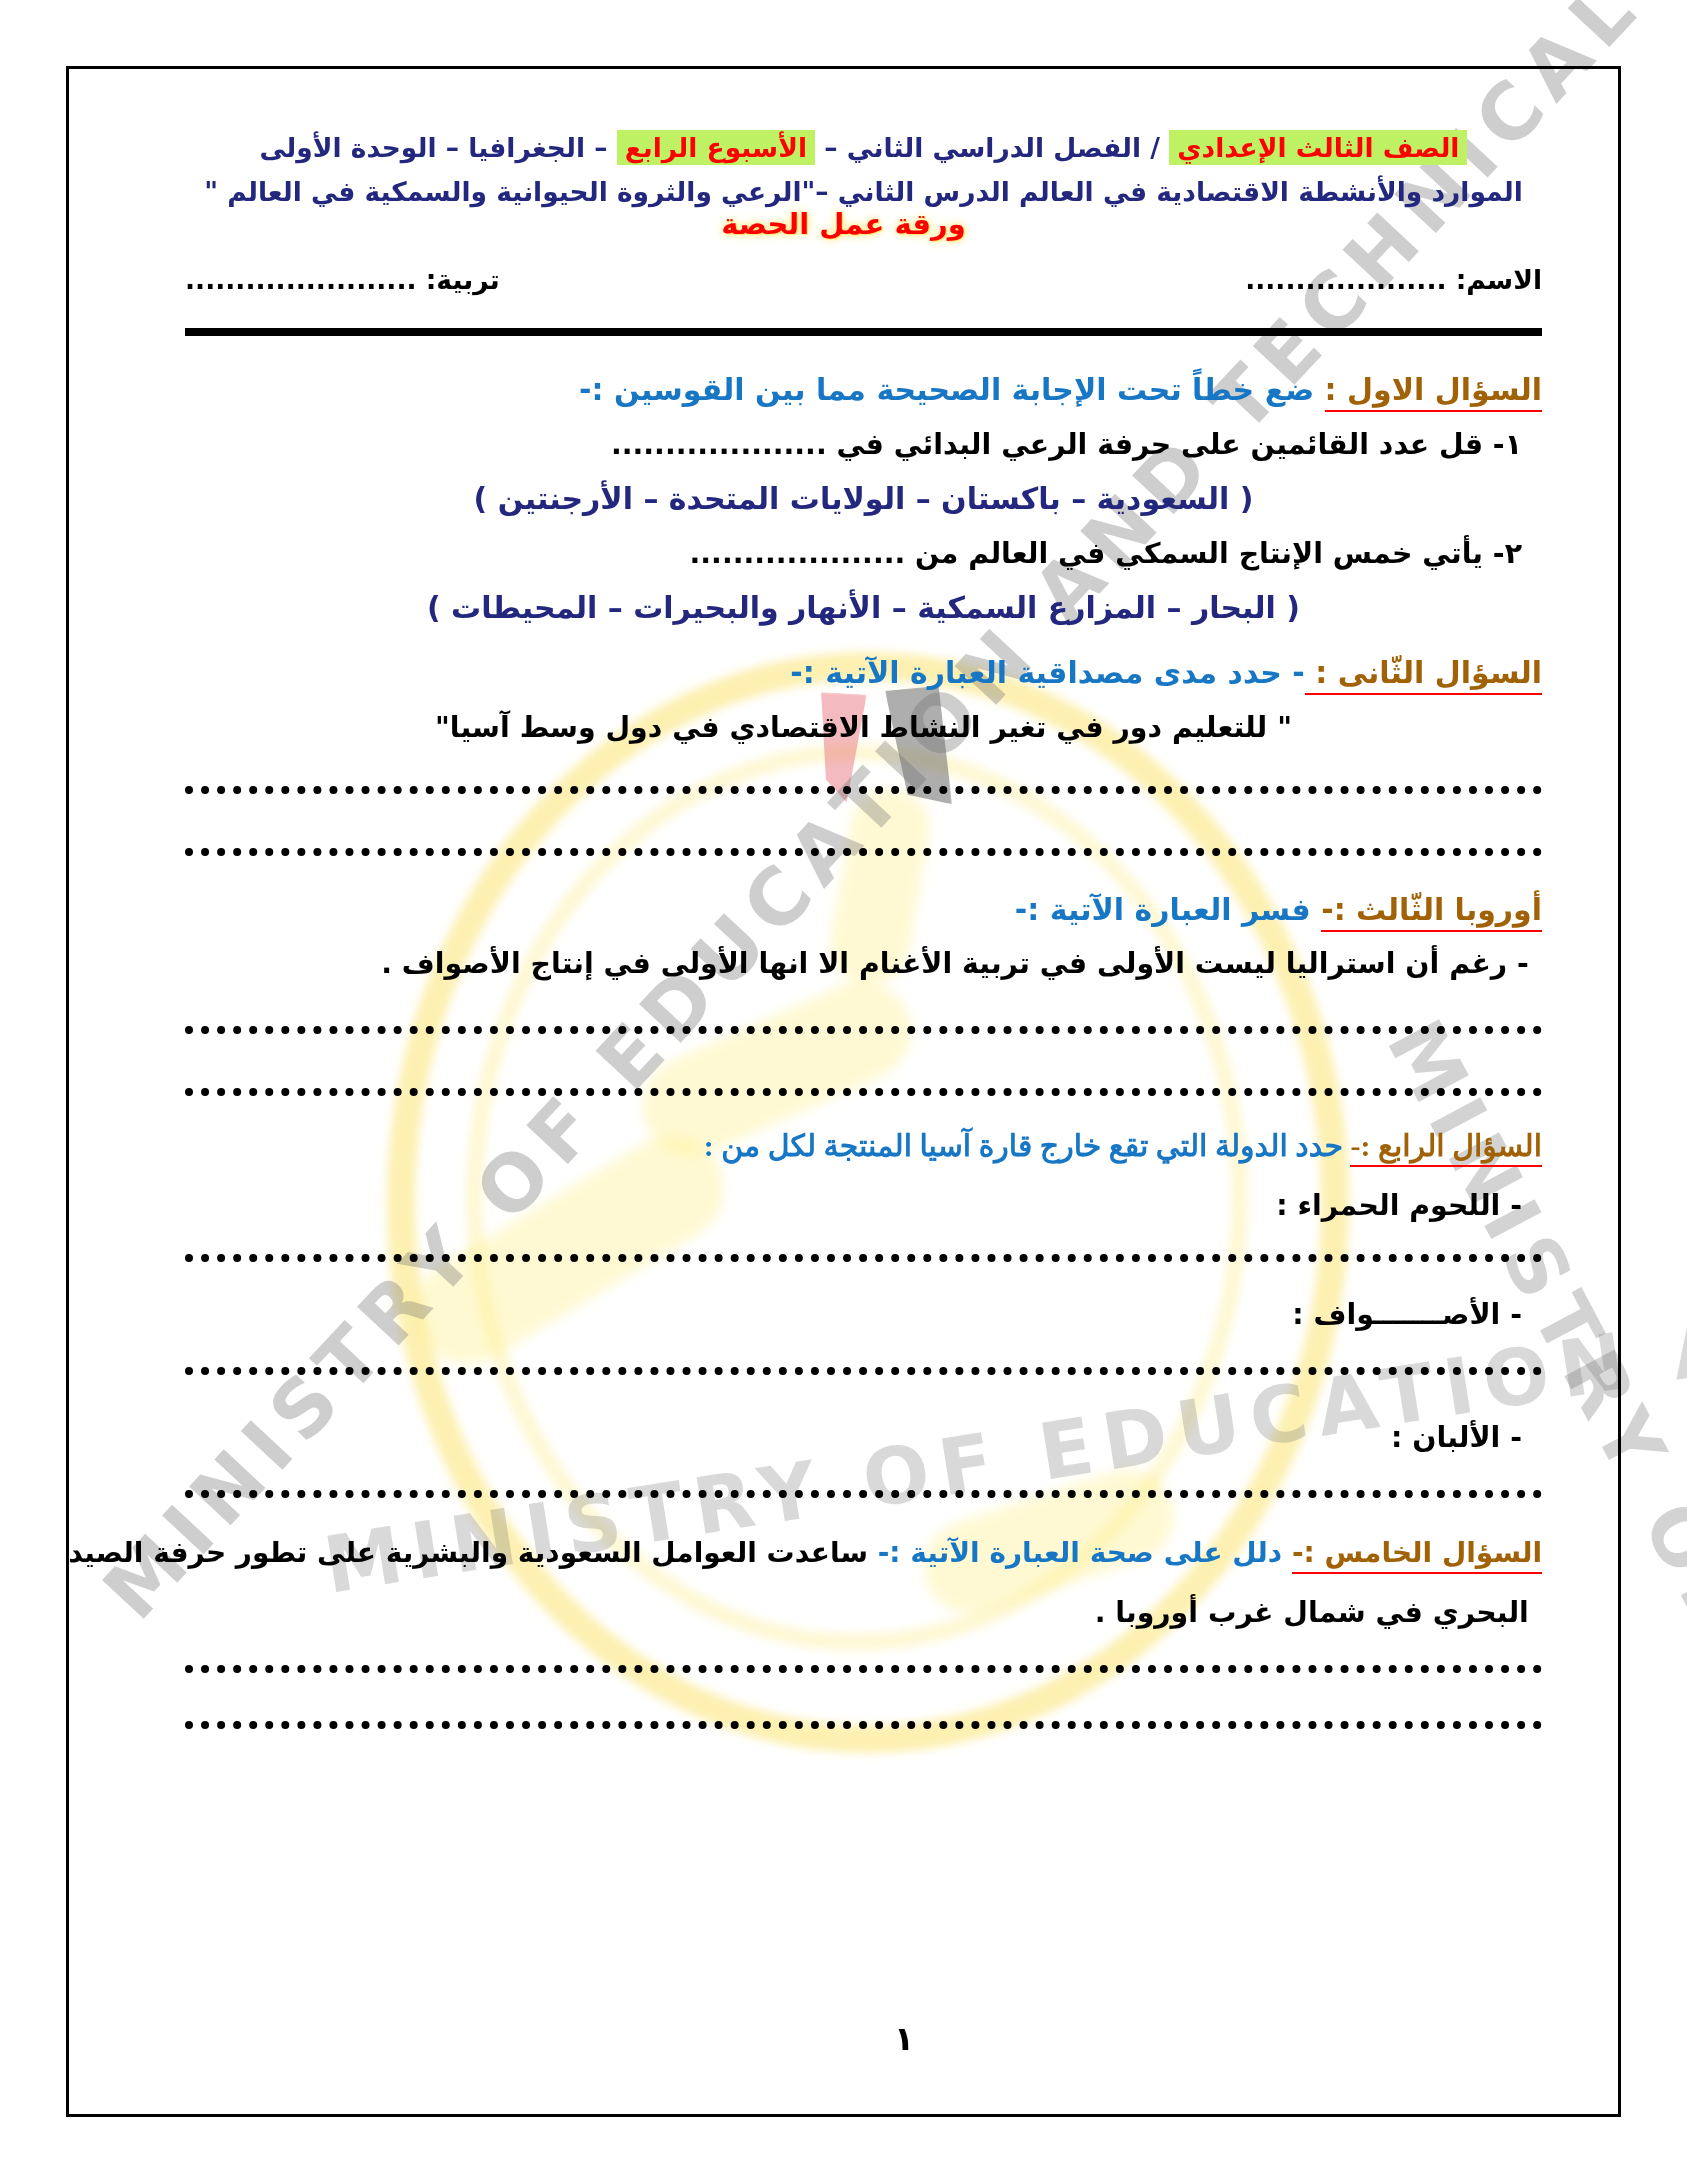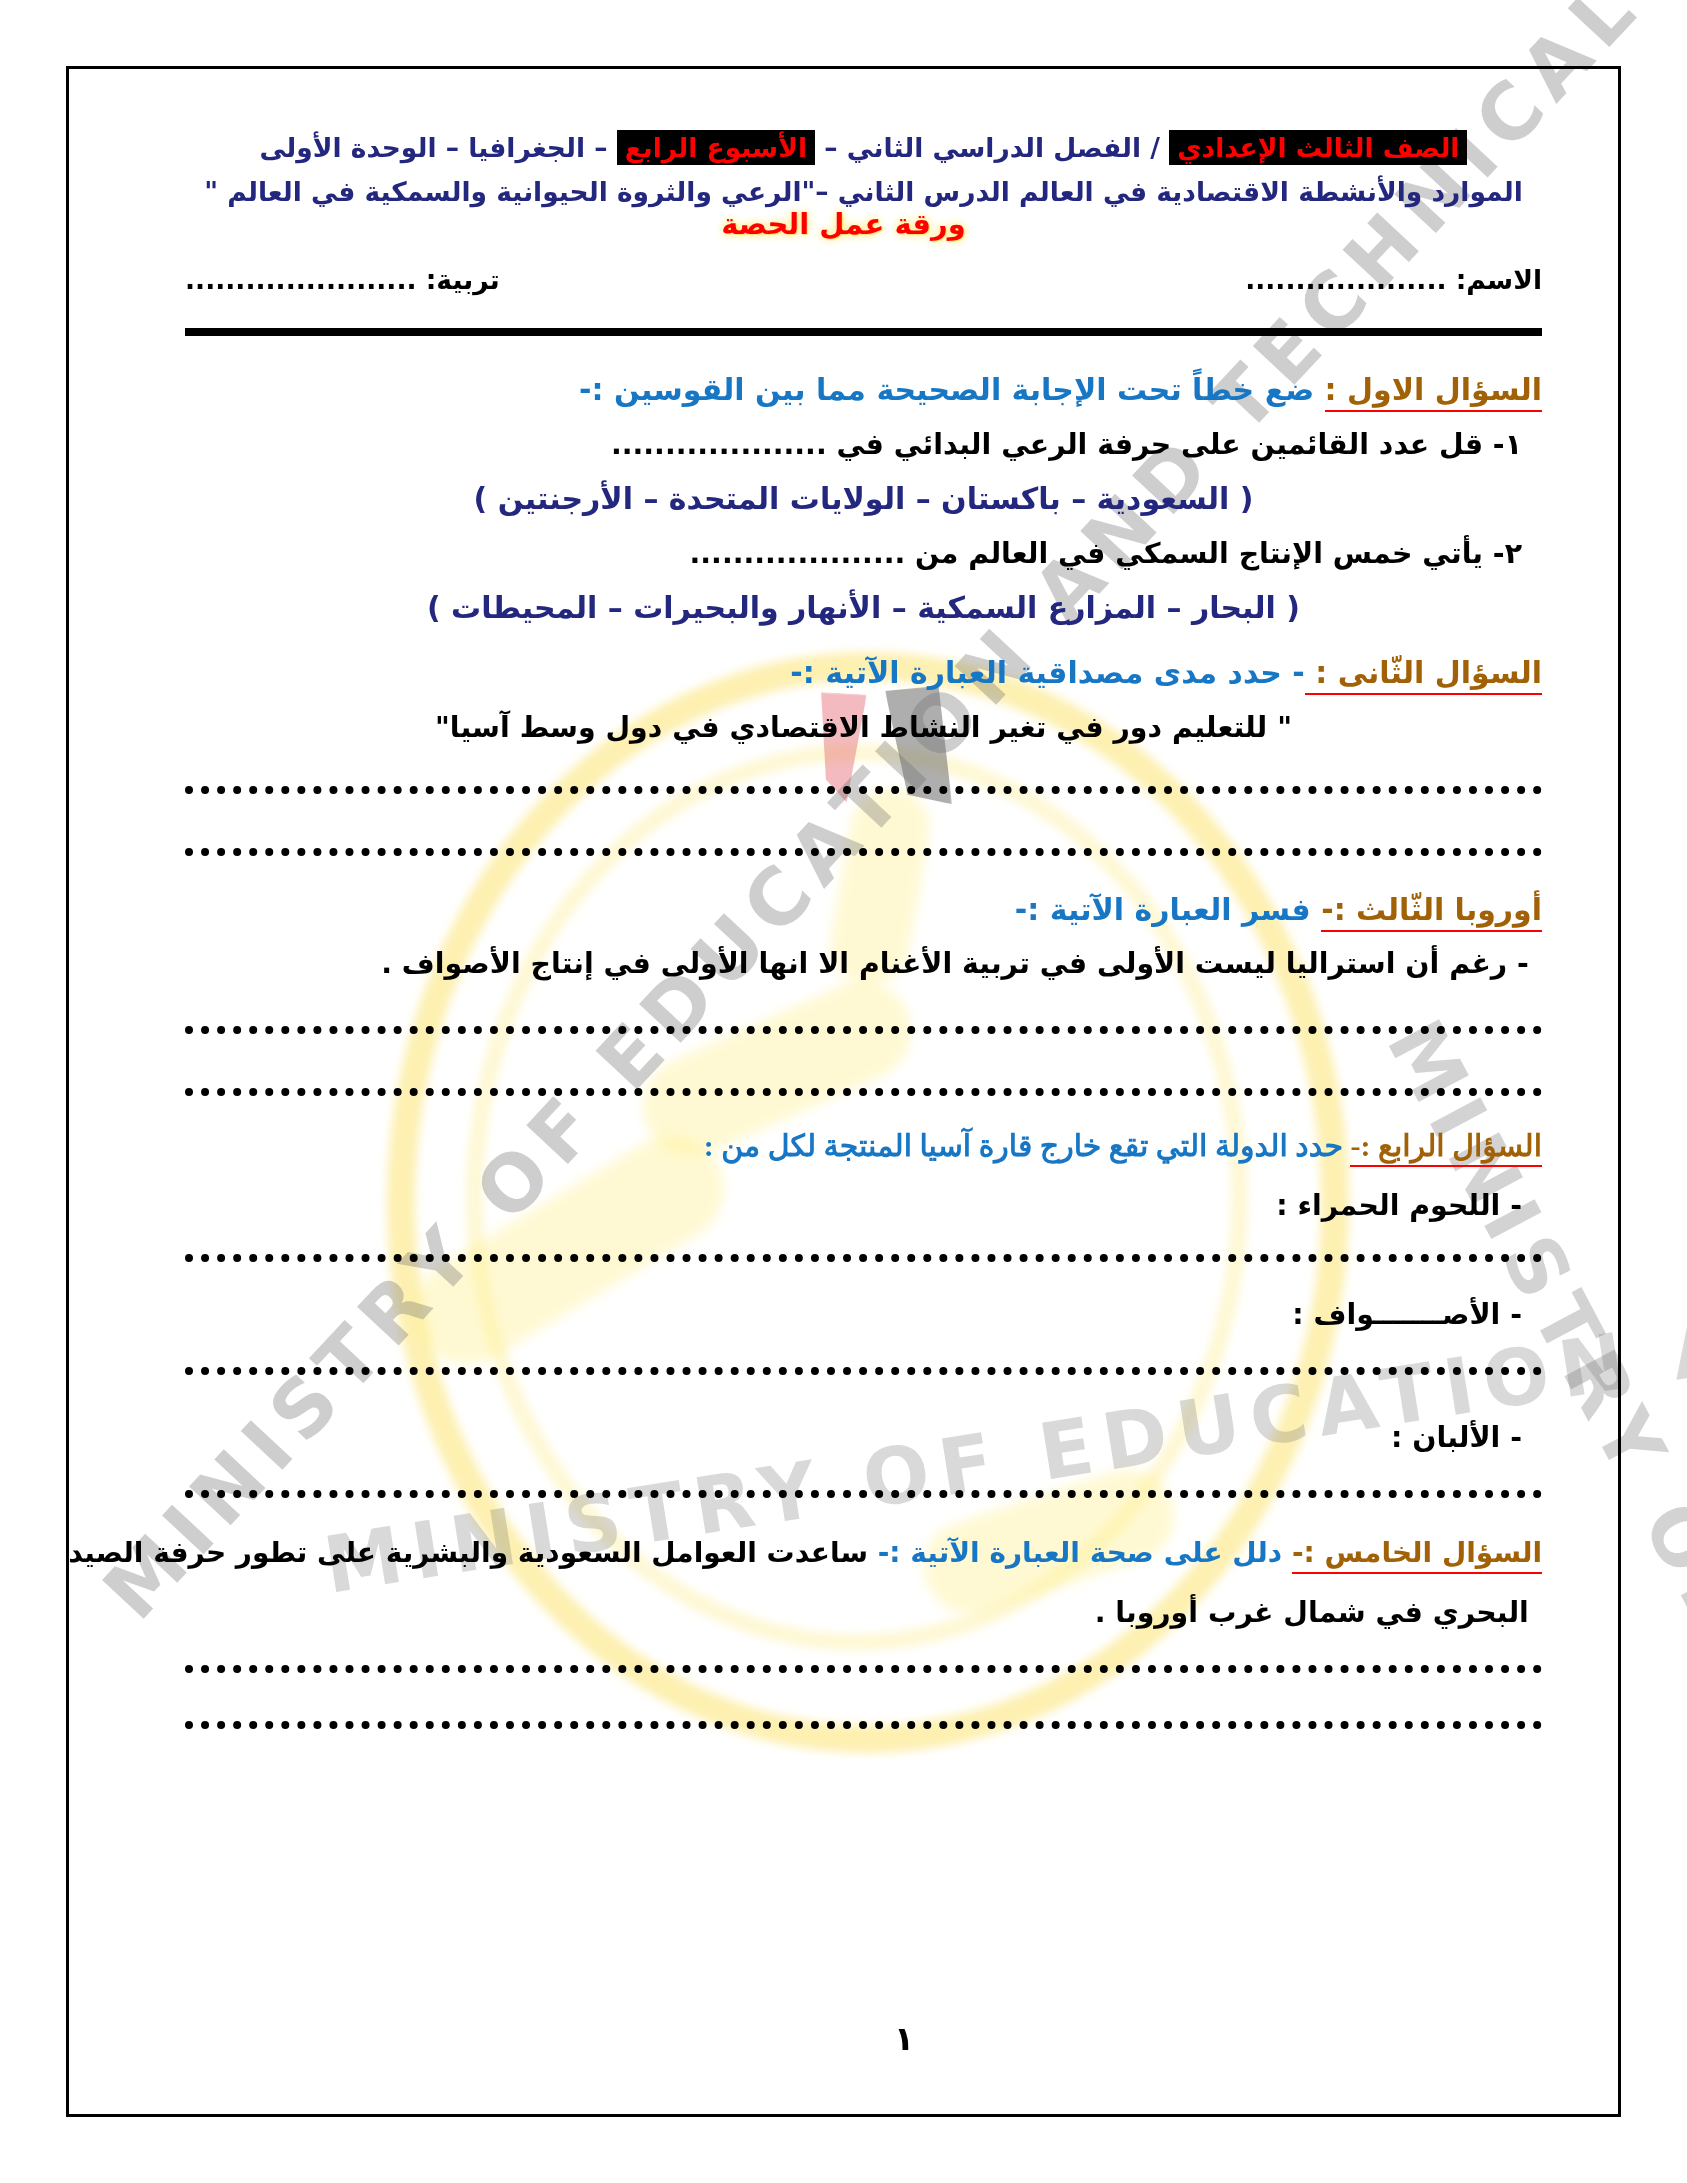--- a/index.html
+++ b/index.html
@@ -37,21 +37,21 @@
   .wm-t3{left:318px;top:1522px;transform:rotate(-9deg);color:rgba(110,110,110,0.26);}
   
   .frame{
     position:absolute;left:66px;top:66px;width:1555px;height:2051px;
     border:3.3px solid #000;box-sizing:border-box;z-index:1;
   }
   .content{position:absolute;inset:0;padding:0 76px 0 116px;box-sizing:border-box;}
   .navy{color:#23277E;}
   .blue{color:#1877C5;}
   .red-title{color:#a16207;border-bottom:2.6px solid #FF0000;padding-bottom:3.3px;}
-  .hl{background:#000000;color:#FF0000;padding:2px 8px;}
+  .hl{background:#bef264;color:#FF0000;padding:2px 8px;}
   .h1{margin-top:63px;font-size:26.5px;text-align:center;}
   .h2{margin-top:13.2px;font-size:26.5px;text-align:center;}
   .worksheet{color:#FF0000;font-size:29px;margin-inline-start:40px;
     text-shadow:0 0 9.3px #ffe254, 1.3px 1.3px 0 #ffec8a;}
   .meta{display:flex;justify-content:space-between;margin-top:22.5px;font-size:26.5px;}
   .divider{height:8px;background:#000;margin-top:33px;}
   .qtitle{font-size:30px;white-space:nowrap;}
   .qtitle .red-title{font-size:30px;}
   .qitem{font-size:28.4px;padding-right:20px;}
   .qopts{font-size:30px;text-align:center;color:#23277E;}

